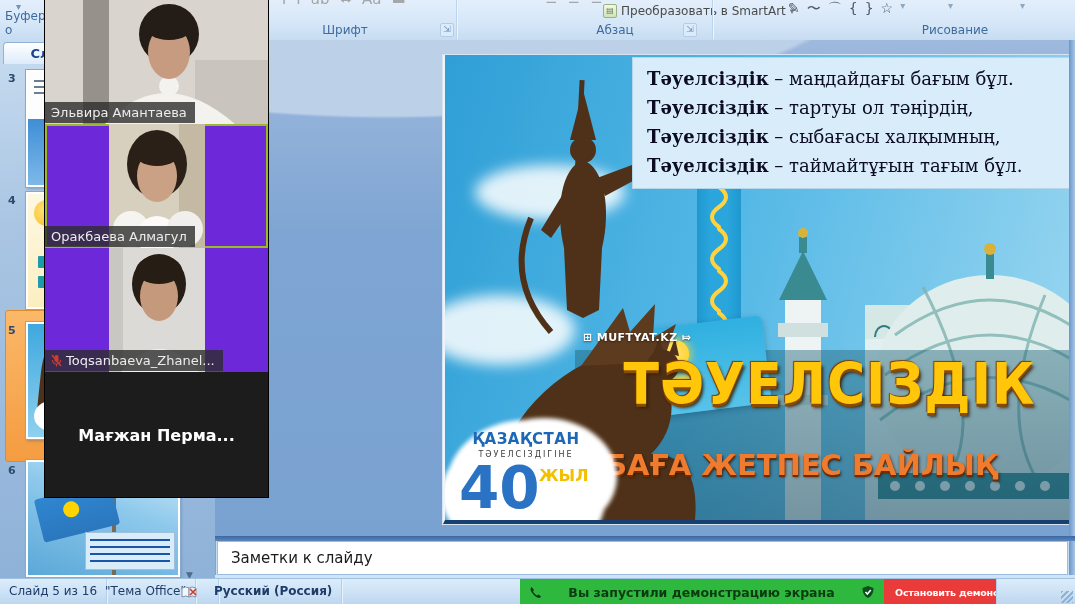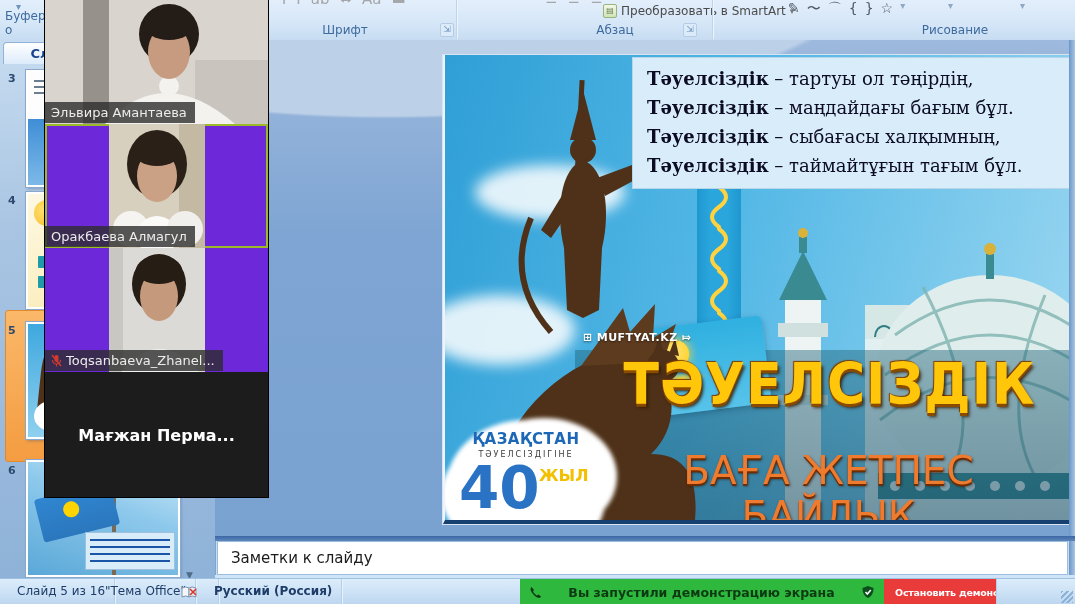--- a/index.html
+++ b/index.html
@@ -79,22 +79,22 @@
     background:#d9ecf9;border:1px solid #b7d6ea;padding:6px 0 0 14px;box-sizing:border-box;}
   .poem-line{font-family:"DejaVu Serif","Liberation Serif",serif;font-size:18px;line-height:29px;
     color:#0b0b23;white-space:nowrap;}
   .poem-line b{font-weight:bold;}
   #watermark{position:absolute;left:138px;top:276px;font-size:11px;font-weight:bold;color:#ffffff;
     text-shadow:0 1px 2px rgba(0,0,0,.5);letter-spacing:.5px;display:flex;gap:4px;align-items:center;}
   #big-title{position:absolute;left:148px;right:6px;top:300px;text-align:center;
     font-size:52px;font-weight:bold;letter-spacing:1px;color:#ffc60a;
     text-shadow:0 2px 0 #8a4a00,2px 3px 3px rgba(50,25,0,.85),-1px -1px 1px #7a3c00;
     transform:scaleY(1.08);}
-  #sub-title{position:absolute;left:160px;right:20px;top:393px;text-align:center;
-    font-size:39px;font-weight:normal;color:#ef7b2e;
+  #sub-title{position:absolute;left:160px;right:20px;top:393px;
+    font-size:29px;font-weight:bold;color:#ef7b2e;
     text-shadow:0 2px 0 #6e2c00,1px 2px 3px rgba(40,15,0,.8);}
   #badge{position:absolute;left:2px;top:336px;width:158px;height:129px;margin-top:29px;}
   #badge .blob{position:absolute;inset:0;background:#fff;border-radius:50%;
     box-shadow:18px -8px 0 -6px #fff,-14px 10px 0 -8px #fff,8px 16px 0 -8px #fff;filter:blur(2px);}
   #badge-country{position:absolute;left:0;right:0;top:10px;text-align:center;
     font-size:15px;font-weight:bold;color:#1d68b6;letter-spacing:.5px;}
   #badge-indep{position:absolute;left:0;right:0;top:30px;text-align:center;
     font-size:8px;color:#3a3a3a;letter-spacing:2px;}
   #badge-num{position:absolute;left:12px;top:34px;font-size:58px;font-weight:bold;color:#2a72c4;
     text-shadow:1px 1px 0 #fff;}
@@ -318,22 +318,22 @@
         <path d="M148,296 L190,238 L197,262 L222,234 L220,268 L243,254 L230,292 Z" fill="#5d3b1f"></path>
         <circle cx="230" cy="296" r="16"></circle>
         <polygon points="220,284 226,268 232,284"></polygon>
         <polygon points="236,284 242,268 246,286"></polygon>
       </g>
       <path d="M98,148 Q72,210 118,262" stroke="#4e3118" stroke-width="6" fill="none"></path>
       <path d="M72,432 Q30,420 36,390 Q40,370 62,376" stroke="#4e3118" stroke-width="9" fill="none"></path>
     </svg>
 
     <div id="poem-box">
+      <div class="poem-line"><b>Тәуелсіздік</b><span> – маңдайдағы бағым бұл.</span></div>
       <div class="poem-line"><b>Тәуелсіздік</b><span> – тартуы ол тәңірдің,</span></div>
-      <div class="poem-line"><b>Тәуелсіздік</b><span> – маңдайдағы бағым бұл.</span></div>
       <div class="poem-line"><b>Тәуелсіздік</b><span> – сыбағасы халқымның,</span></div>
       <div class="poem-line"><b>Тәуелсіздік</b><span> – таймайтұғын тағым бұл.</span></div>
     </div>
 
     <div id="watermark">
       <span>⊞</span>
       <span>MUFTYAT.KZ</span>
       <span>⤇</span>
     </div>
 
@@ -408,21 +408,21 @@
       <span>Toqsanbaeva_Zhanel...</span>
     </div>
   </div>
 
   <div class="tile" style="top:372px;height:125px;background:#1c1c1c;">
     <div class="cam-off-name">Мағжан  Перма...</div>
   </div>
 </div>
 
 <div id="status-bar" class="abs">
-  <div class="sseg" style="left:8px;">Слайд 5 из 16</div>
+  <div class="sseg" style="left:0;">Слайд 5 из 16</div>
   <div class="sseg" style="left:96px;">"Тема Office"</div>
   <div class="sseg" id="spell-seg" style="left:172px;width:28px;">
     <svg width="17" height="14" viewBox="0 0 17 14">
       <path d="M1,3 Q5,1 8,3 L8,12 Q5,10 1,12 Z" fill="#f3f6fa" stroke="#7d93ac" stroke-width="1"></path>
       <path d="M15,3 Q11,1 8,3 L8,12 Q11,10 15,12 Z" fill="#e7edf4" stroke="#7d93ac" stroke-width="1"></path>
       <path d="M9,4 L15,10 M15,4 L9,10" stroke="#d4372c" stroke-width="1.6"></path>
     </svg>
   </div>
   <div class="sseg" style="left:205px;font-weight:bold;">Русский (Россия)</div>
 

